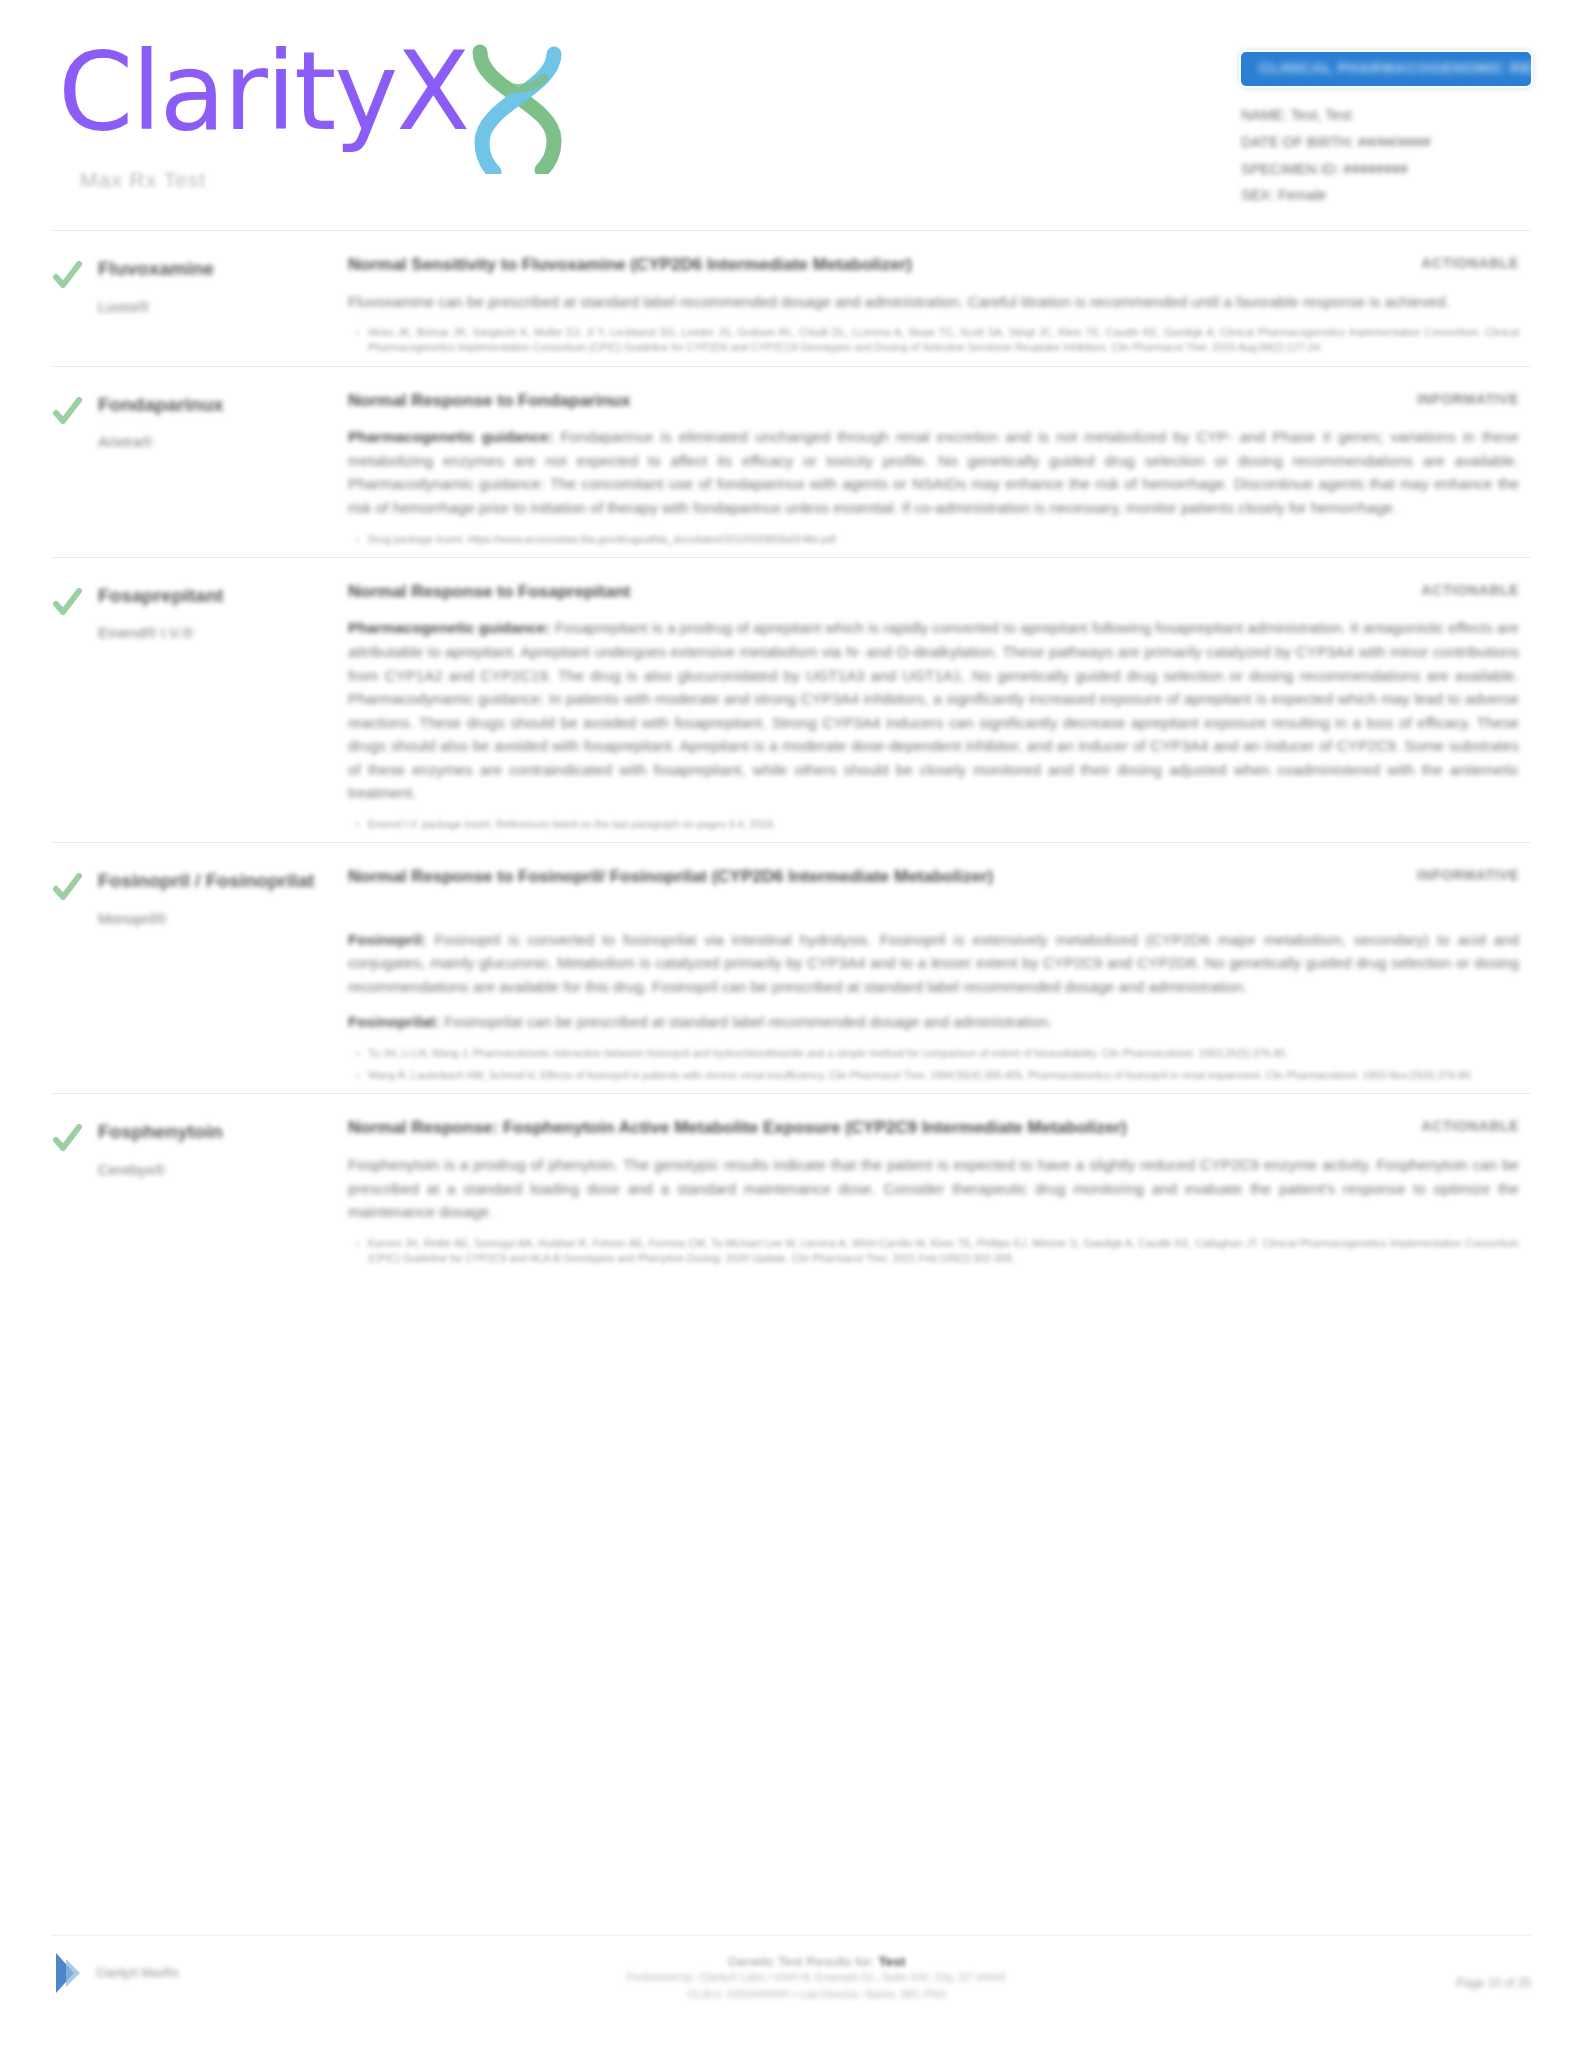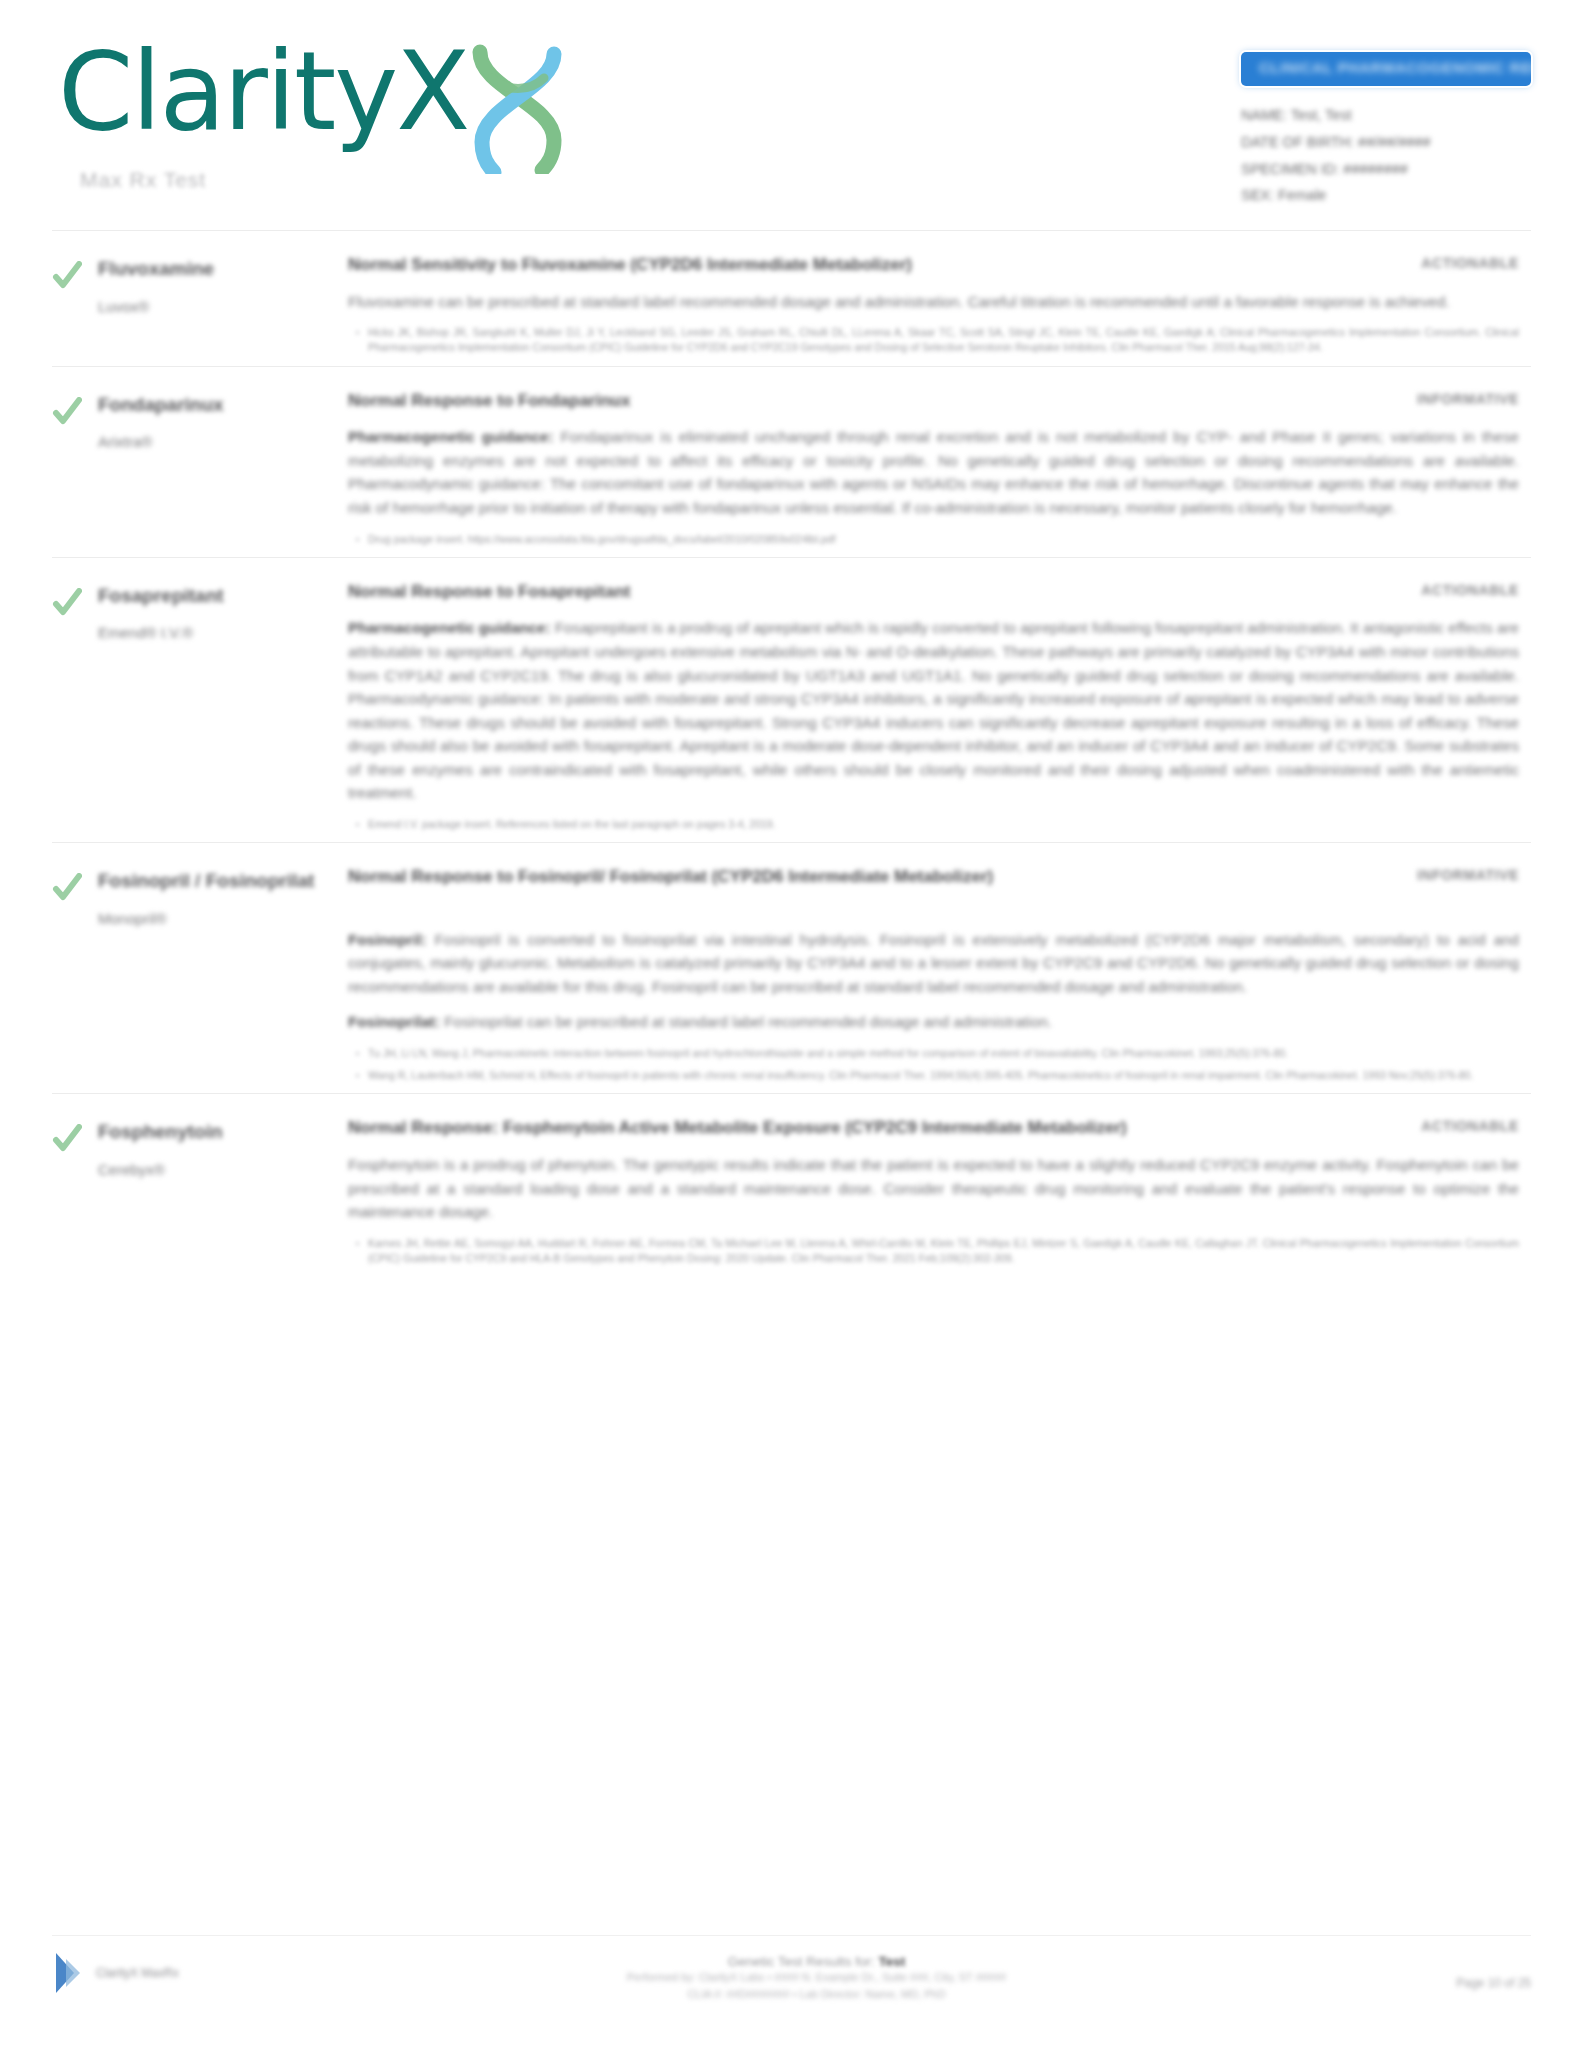--- a/index.html
+++ b/index.html
@@ -15,21 +15,21 @@
   
   .page { position:relative; width:1583px; height:2048px; background:#fff; }
 
   
   .header { position:relative; height:230px; }
 
   .logo-wrap { position:absolute; left:58px; top:38px; }
   .logo-row { display:flex; align-items:flex-start; }
   .logo-word {
     font-size:108px; line-height:1;
-    font-weight:400; color:#0f766e;
+    font-weight:400; color:#8b5cf6;
     letter-spacing:-2px;
     font-family:"DejaVu Sans", sans-serif;
     filter: blur(0.6px);
   }
   .logo-helix { width:110px; height:130px; margin-left:-6px; margin-top:6px; }
   .logo-tag {
     margin-top:-6px; margin-left:22px;
     font-size:21px; letter-spacing:1px;
     color:#b8b8bb; filter: blur(2.2px);
   }

